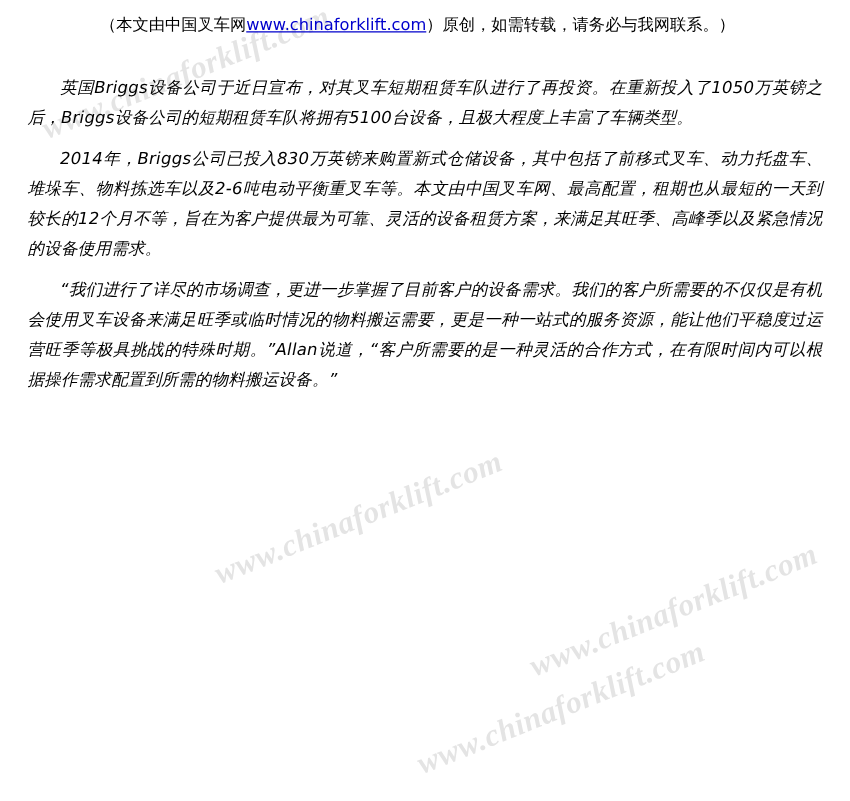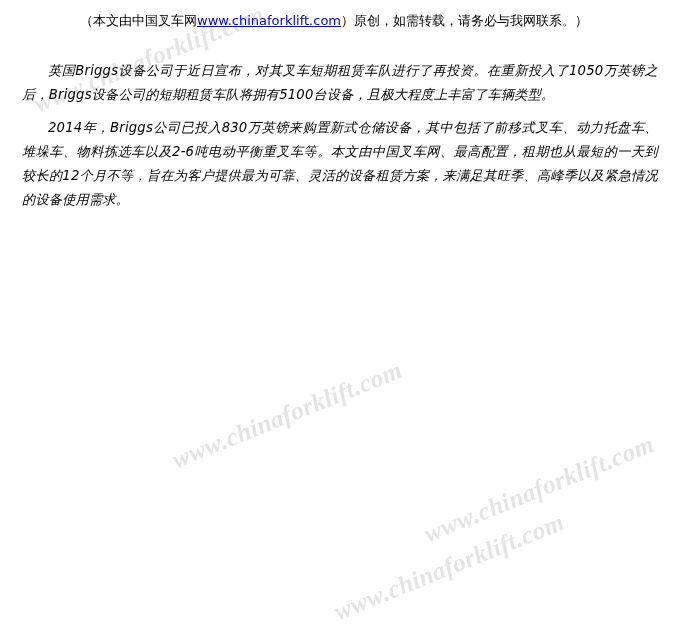--- a/index.html
+++ b/index.html
@@ -79,15 +79,16 @@
     <div class="wm wm3">www.chinaforklift.com</div>
     <div class="wm wm4">www.chinaforklift.com</div>
   </div>
 
   <div class="content">
 
     <p class="first"><span>（本文由中国叉车网</span><a class="site-link" href="#">www.chinaforklift.com</a><span>）原创，如需转载，请务必与我网联系。）</span></p>
 
     <p class="para indent">英国Briggs设备公司于近日宣布，对其叉车短期租赁车队进行了再投资。在重新投入了1050万英镑之后，Briggs设备公司的短期租赁车队将拥有5100台设备，且极大程度上丰富了车辆类型。</p>
     <p class="para indent">2014年，Briggs公司已投入830万英镑来购置新式仓储设备，其中包括了前移式叉车、动力托盘车、堆垛车、物料拣选车以及2-6吨电动平衡重叉车等。本文由中国叉车网、最高配置，租期也从最短的一天到较长的12个月不等，旨在为客户提供最为可靠、灵活的设备租赁方案，来满足其旺季、高峰季以及紧急情况的设备使用需求。</p>
+    <p class="para indent">“我们进行了详尽的市场调查，更进一步掌握了目前客户的设备需求。我们的客户所需要的不仅仅是有机会使用叉车设备来满足旺季或临时情况的物料搬运需要，更是一种一站式的服务资源，能让他们平稳度过运营旺季等极具挑战的特殊时期。”Allan说道，“客户所需要的是一种灵活的合作方式，在有限时间内可以根据操作需求配置到所需的物料搬运设备。”</p>
 
   </div>
 </div>
 
 </body></html>

